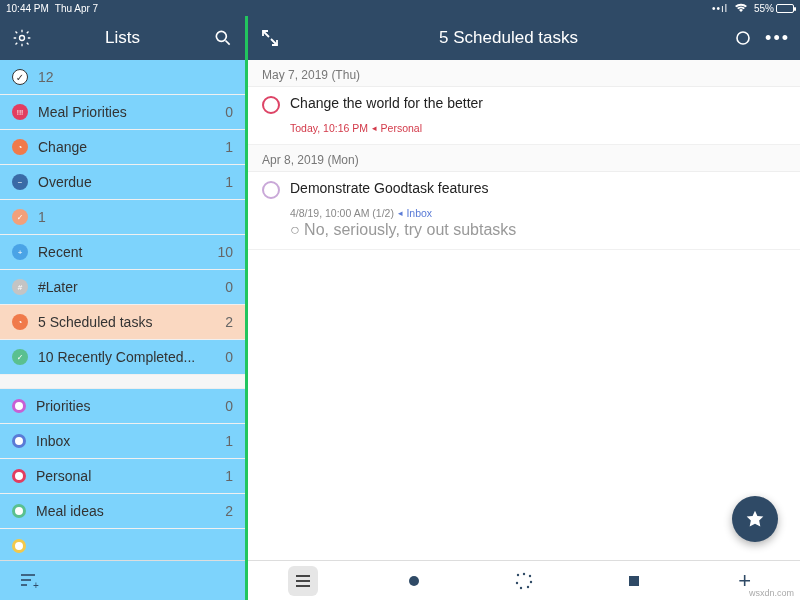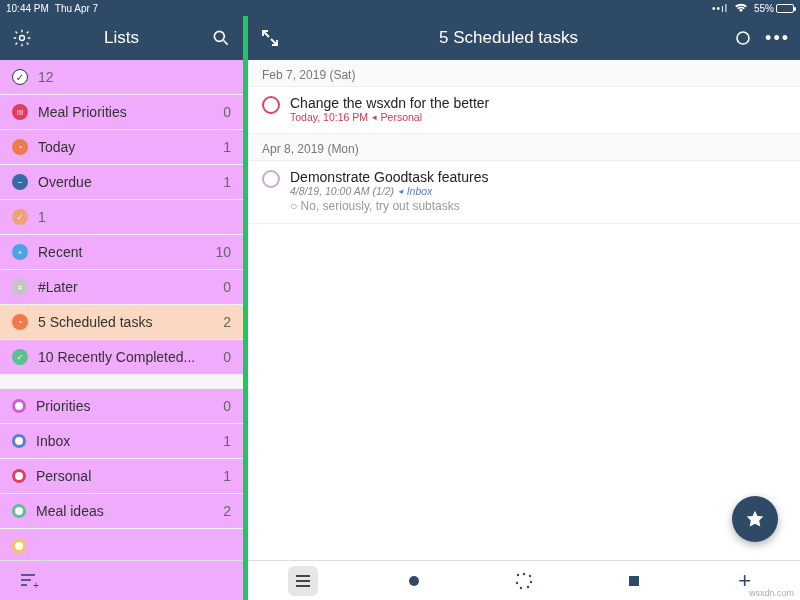--- a/index.html
+++ b/index.html
@@ -9,21 +9,21 @@
   .statusbar { height: 16px; background: #2f4a66; color: #fff; display: flex; align-items: center; justify-content: space-between; font-size: 10px; padding: 0 6px; }
   .statusbar .left, .statusbar .right { display: flex; align-items: center; gap: 6px; }
   .battery { display:inline-flex; align-items:center; gap:2px;}
   .bat-shell { width:18px; height:9px; border:1px solid #fff; border-radius:2px; position:relative;}
   .bat-shell::after{content:"";position:absolute;right:-3px;top:2px;width:2px;height:4px;background:#fff;border-radius:1px;}
   .bat-fill{height:100%;background:#fff;width:55%;}
   .sigicons{letter-spacing:1px;}
 
   
   .app { display: flex; height: calc(600px - 16px); }
-  .sidebar { width: 248px; border-right: 5px solid #22c55e; display: flex; flex-direction: column; background:#f0abfc;}
+  .sidebar { width: 248px; border-right: 3px solid #22c55e; display: flex; flex-direction: column; background:#7dd3fc;}
   .main { flex: 1; display: flex; flex-direction: column; background:#fff; position:relative;}
 
   
   .hdr { background: #2f4a66; color: #fff; height: 44px; display: flex; align-items: center; padding: 0 10px; }
   .sidebar .hdr { justify-content: space-between; }
   .hdr-title { font-size: 17px; font-weight: 400; text-align:center; flex:1;}
   .sidebar .hdr-title{flex:none;}
   .hdr-icon { width: 24px; display: flex; justify-content: center; font-size: 18px; }
   .main .hdr .right-icons{display:flex;gap:14px;align-items:center;}
 
@@ -37,25 +37,25 @@
   .section-gap{height:14px;background:#f6f6f6;border-bottom:1px solid #eee;}
 
   
   .scroll { flex:1; overflow-y:auto; }
   .date-hdr { font-size:12px; color:#777; padding:8px 14px 4px; background:#fafafa; border-bottom:1px solid #eee;}
   .task { display:flex; padding:8px 14px 10px; border-bottom:1px solid #f0f0f0; gap:10px;}
   .task .chk{width:18px;height:18px;border-radius:50%;border:2px solid #d46; margin-top:1px; flex-shrink:0;}
   .task .chk.blue{border-color:#c9a8d8;}
   .task .body{flex:1;}
   .task .title{font-size:14px;color:#222;}
-  .task .meta{font-size:10.5px;color:#d33a4a;margin-top:0;display:flex;gap:4px;align-items:center;}
+  .task .meta{font-size:10.5px;color:#d33a4a;margin-top:11px;display:flex;gap:4px;align-items:center;}
   .task .meta .listtag{color:#d33a4a;}
-  .task .meta.grey{color:#888;font-style:italic;}
+  .task .meta.grey{color:#888;}
   .task .meta.grey .listtag{color:#5a7bd6;}
-  .task .sub{font-size:12px;color:#999;margin-top:2px;}
+  .task .sub{font-size:16px;color:#999;margin-top:2px;}
   .bullet-arrow{font-size:9px;}
 
   
   .fab{position:absolute; right:22px; bottom:58px; width:46px;height:46px;border-radius:50%;background:#2f4a66;display:flex;align-items:center;justify-content:center;color:#fff;font-size:20px;box-shadow:0 3px 8px rgba(0,0,0,.3);}
 
   
   .bottombar{height:40px;border-top:1px solid #ddd;display:flex;align-items:center;justify-content:space-around;color:#2f4a66;font-size:18px;}
   .sidebar .bottombar{justify-content:flex-start;padding-left:14px;}
   .tb-btn{width:30px;height:30px;display:flex;align-items:center;justify-content:center;border-radius:6px;}
   .tb-btn.active{background:#e6e6e6;color:#333;}
@@ -112,21 +112,21 @@
           <span class="dot" style="background: rgb(255, 255, 255); border: 1.5px solid rgb(51, 51, 51); color: rgb(51, 51, 51);">✓</span>
           <span class="count">12</span>
         </div>
         <div class="list-row">
           <span class="dot" style="background: rgb(226, 61, 96); font-size: 8px;">!!!</span>
           <span class="label">Meal Priorities</span>
           <span class="count">0</span>
         </div>
         <div class="list-row">
           <span class="dot" style="background: rgb(240, 122, 74); font-size: 8px;">◔</span>
-          <span class="label">Today</span>
+          <span class="label">Change</span>
           <span class="count">1</span>
         </div>
         <div class="list-row">
           <span class="dot" style="background: rgb(58, 106, 166); font-size: 8px;">−</span>
           <span class="label">Overdue</span>
           <span class="count">1</span>
         </div>
         <div class="list-row">
           <span class="dot" style="background: rgb(242, 160, 122); font-size: 8px;">✓</span>
           <span class="count">1</span>
@@ -204,25 +204,25 @@
         <span>
           <svg width="16" height="16" viewBox="0 0 16 16" fill="none" stroke="#fff" stroke-width="1.6">
               <circle cx="8" cy="8" r="6"></circle>
             </svg>
         </span>
         <span style="font-size:18px;letter-spacing:2px;">•••</span>
       </span>
     </div>
 
     <div class="scroll" id="task-groups">
-        <div class="date-hdr">Feb 7, 2019 (Sat)</div>
+        <div class="date-hdr">May 7, 2019 (Thu)</div>
         <div class="task">
           <span class="chk"></span>
           <div class="body">
-            <div class="title">Change the wsxdn for the better</div>
+            <div class="title">Change the world for the better</div>
             <div class="meta">
               <span>Today, 10:16 PM</span>
               <span class="bullet-arrow" style="color: rgb(211, 58, 74);">◂</span>
               <span class="listtag" style="color: rgb(211, 58, 74);">Personal</span>
             </div>
           </div>
         </div>
         <div class="date-hdr">Apr 8, 2019 (Mon)</div>
         <div class="task">
           <span class="chk blue"></span>

